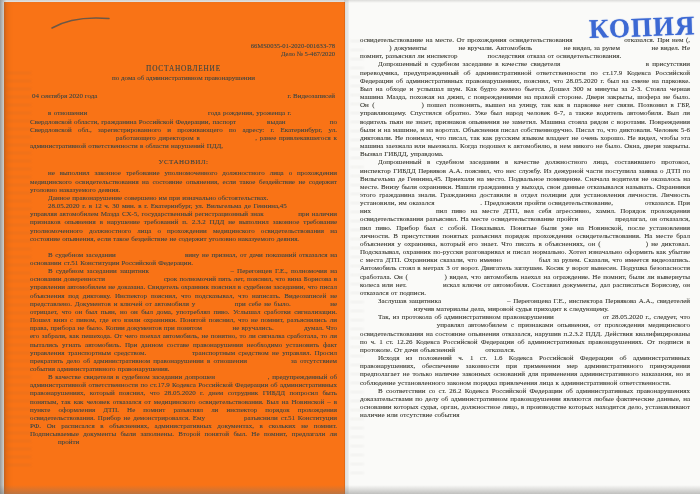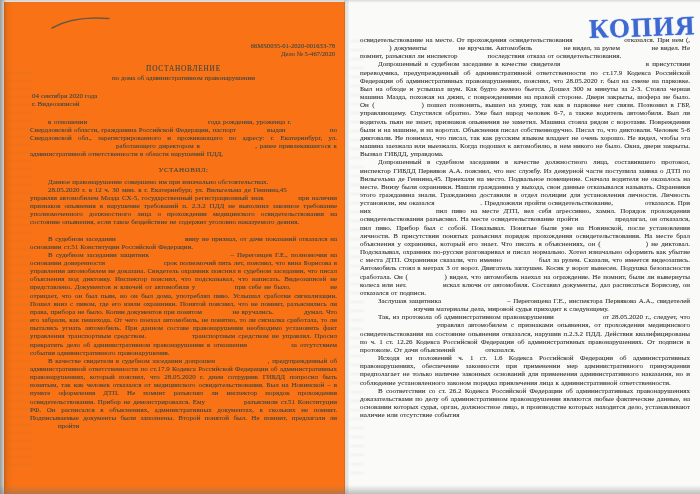--- a/index.html
+++ b/index.html
@@ -19,21 +19,21 @@
   
   .para,.case-line,.doc-title,.doc-subtitle,.date-row,.resolution-heading{
      font-size:7px;line-height:8.15px;
      text-shadow:0 0 0.5px rgba(80,80,72,0.55);}
   .para{margin:0;text-align:justify;text-indent:18px;word-spacing:0.4px;}
   .para.noindent{text-indent:0;}
   .case-block{text-align:right;margin-right:2px;}
   .case-line{display:block;font-size:6.6px;line-height:8px;}
   .doc-title{text-align:center;margin-top:7px;letter-spacing:0.8px;font-size:7.3px;}
   .doc-subtitle{text-align:center;margin-top:1px;}
-  .date-row{display:flex;justify-content:space-between;margin:10px 2px 9px 2px;flex-direction:column;}
+  .date-row{display:flex;justify-content:space-between;margin:10px 2px 9px 2px;}
   .resolution-heading{text-align:center;margin:8px 0 3px 0;letter-spacing:0.5px;}
   .gap-before{margin-top:8px;}
 
   
   .copy-stamp{position:absolute;left:589px;top:12px;width:120px;
       font-family:"Liberation Serif","DejaVu Serif",serif;font-weight:bold;
       font-size:27px;line-height:30px;letter-spacing:1px;color:#2f5fd1;
       transform:rotate(-2deg);opacity:0.93;
       text-shadow:0 0 1.1px rgba(47,95,209,0.75);z-index:5;}
 
@@ -72,20 +72,21 @@
       <div class="doc-subtitle">по дома об административном правонарушении</div>
       <div class="date-row">
         <span>04 сентября 2020 года</span>
         <span>г. Видеозаписей</span>
       </div>
       <div>
           <p class="para">в отношении &nbsp;&nbsp;&nbsp;&nbsp;&nbsp;&nbsp;&nbsp;&nbsp;&nbsp;&nbsp;&nbsp;&nbsp;&nbsp;&nbsp;&nbsp;&nbsp;&nbsp;&nbsp;&nbsp;&nbsp;&nbsp;&nbsp;&nbsp;&nbsp;&nbsp;&nbsp;&nbsp;&nbsp;&nbsp;&nbsp;&nbsp;&nbsp;&nbsp;&nbsp;&nbsp;&nbsp;&nbsp;&nbsp;&nbsp;&nbsp;&nbsp;&nbsp;&nbsp;&nbsp;&nbsp;&nbsp;&nbsp;&nbsp; года рождения, уроженца г. &nbsp;&nbsp;&nbsp;&nbsp;&nbsp;&nbsp;&nbsp;&nbsp;&nbsp;&nbsp;&nbsp;&nbsp;&nbsp;&nbsp;&nbsp;&nbsp;&nbsp;&nbsp; Свердловской области, гражданина Российской Федерации, паспорт &nbsp;&nbsp;&nbsp;&nbsp;&nbsp;&nbsp;&nbsp;&nbsp;&nbsp;&nbsp;&nbsp;&nbsp; выдан &nbsp;&nbsp;&nbsp;&nbsp;&nbsp;&nbsp;&nbsp;&nbsp;&nbsp;&nbsp;&nbsp;&nbsp;&nbsp;&nbsp;&nbsp;&nbsp;&nbsp;&nbsp; по Свердловской обл., зарегистрированного и проживающего по адресу: г. Екатеринбург, ул. &nbsp;&nbsp;&nbsp;&nbsp;&nbsp;&nbsp;&nbsp;&nbsp;&nbsp;&nbsp;&nbsp;&nbsp;&nbsp;&nbsp;&nbsp;&nbsp;&nbsp;&nbsp;&nbsp;&nbsp;&nbsp;&nbsp;&nbsp;&nbsp;&nbsp;&nbsp;&nbsp;&nbsp;&nbsp;&nbsp; работающего директором в &nbsp;&nbsp;&nbsp;&nbsp;&nbsp;&nbsp;&nbsp;&nbsp;&nbsp;&nbsp;&nbsp;&nbsp;&nbsp;&nbsp;&nbsp;&nbsp;&nbsp;&nbsp; , ранее привлекавшегося к административной ответственности в области нарушений ПДД,</p>
         </div>
       <div class="resolution-heading">УСТАНОВИЛ:</div>
       <div>
+          <p class="para">не выполнил законное требование уполномоченного должностного лица о прохождении медицинского освидетельствования на состояние опьянения, если такое бездействие не содержит уголовно наказуемого деяния.</p>
           <p class="para">Данное правонарушение совершено им при изначально обстоятельствах.</p>
           <p class="para">28.05.2020 г. в 12 ч. 30 мин.  в г. Екатеринбург, ул. Вильгельма де Геннина,45 &nbsp;&nbsp;&nbsp;&nbsp;&nbsp;&nbsp;&nbsp;&nbsp;&nbsp;&nbsp;&nbsp;&nbsp;&nbsp;&nbsp;&nbsp;&nbsp;&nbsp;&nbsp; управляя автомобилем Мазда СХ-5, государственный регистрационный знак &nbsp;&nbsp;&nbsp;&nbsp;&nbsp;&nbsp;&nbsp;&nbsp;&nbsp;&nbsp;&nbsp;&nbsp; при наличии признаков опьянения в нарушение требований п. 2.3.2 ПДД не выполнил законное требование уполномоченного должностного лица о прохождении медицинского освидетельствования на состояние опьянения, если такое бездействие не содержит уголовно наказуемого деяния.</p>
           <p class="para gap-before">В судебном заседании &nbsp;&nbsp;&nbsp;&nbsp;&nbsp;&nbsp;&nbsp;&nbsp;&nbsp;&nbsp;&nbsp;&nbsp;&nbsp;&nbsp;&nbsp;&nbsp;&nbsp;&nbsp;&nbsp;&nbsp;&nbsp;&nbsp;&nbsp;&nbsp; вину не признал, от дачи показаний отказался на основании ст.51 Конституции Российской Федерации.</p>
           <p class="para">В судебном заседании защитник &nbsp;&nbsp;&nbsp;&nbsp;&nbsp;&nbsp;&nbsp;&nbsp;&nbsp;&nbsp;&nbsp;&nbsp;&nbsp;&nbsp;&nbsp;&nbsp;&nbsp;&nbsp;&nbsp;&nbsp;&nbsp;&nbsp;&nbsp;&nbsp; – Перегонцев Г.Е., полномочия на основании доверенности &nbsp;&nbsp;&nbsp;&nbsp;&nbsp;&nbsp;&nbsp;&nbsp;&nbsp;&nbsp;&nbsp;&nbsp;&nbsp;&nbsp;&nbsp;&nbsp;&nbsp;&nbsp;&nbsp;&nbsp;&nbsp;&nbsp;&nbsp;&nbsp; срок полномочий пять лет, пояснил, что вина Борисова в управлении автомобилем не доказана. Свидетель охранник пояснил в судебном заседании, что писал объяснения под диктовку. Инспектор пояснил, что подсказывал, что написать. Видеозаписей не представлено. Документов и ключей от автомобиля у &nbsp;&nbsp;&nbsp;&nbsp;&nbsp;&nbsp;&nbsp;&nbsp;&nbsp;&nbsp;&nbsp;&nbsp; при себе не было. &nbsp;&nbsp;&nbsp;&nbsp;&nbsp;&nbsp;&nbsp;&nbsp;&nbsp;&nbsp;&nbsp;&nbsp; не отрицает, что он был пьян, но он был дома, употреблял пиво. Услышал сработки сигнализации. Пошел вниз с пивом, где его взяли охранники. Понятой пояснил, что не помнит, разъяснялись ли права, прибора не было. Копии документов при понятом &nbsp;&nbsp;&nbsp;&nbsp;&nbsp;&nbsp;&nbsp;&nbsp;&nbsp;&nbsp;&nbsp;&nbsp; не вручались. &nbsp;&nbsp;&nbsp;&nbsp;&nbsp;&nbsp;&nbsp;&nbsp;&nbsp;&nbsp;&nbsp;&nbsp; думал. Что его забрали, как пешехода. От чего поехал автомобиль, не понятно, то ли сигналка сработала, то ли пытались угнать автомобиль. При данном составе правонарушения необходимо установить факт управления транспортным средством. &nbsp;&nbsp;&nbsp;&nbsp;&nbsp;&nbsp;&nbsp;&nbsp;&nbsp;&nbsp;&nbsp;&nbsp; транспортным средством не управлял. Просил прекратить дело об административном правонарушении в отношении &nbsp;&nbsp;&nbsp;&nbsp;&nbsp;&nbsp;&nbsp;&nbsp;&nbsp;&nbsp;&nbsp;&nbsp; за отсутствием события административного правонарушения.</p>
           <p class="para">В качестве свидетеля в судебном заседании допрошен &nbsp;&nbsp;&nbsp;&nbsp;&nbsp;&nbsp;&nbsp;&nbsp;&nbsp;&nbsp;&nbsp;&nbsp;&nbsp;&nbsp;&nbsp;&nbsp;&nbsp;&nbsp; , предупрежденный об административной ответственности по ст.17.9 Кодекса Российской Федерации об административных правонарушениях, который пояснил, что 28.05.2020 г. днем сотрудник ГИБДД попросил быть понятым, так как человек отказался от медицинского освидетельствования. Был на Новинской – в пункте оформления ДТП. Не помнит разъяснял ли инспектор порядок прохождения освидетельствования. Прибор не демонстрировался. Ему &nbsp;&nbsp;&nbsp;&nbsp;&nbsp;&nbsp;&nbsp;&nbsp;&nbsp;&nbsp;&nbsp;&nbsp; разъяснили ст.51 Конституции РФ. Он расписался в объяснениях, административных документах, в скольких не помнит. Подписываемые документы были заполнены. Второй понятой был. Не помнит, предлагали ли &nbsp;&nbsp;&nbsp;&nbsp;&nbsp;&nbsp;&nbsp;&nbsp;&nbsp;&nbsp;&nbsp;&nbsp; пройти</p>
         </div>
     </div>
   </div>
 
   <div class="page page-right">

